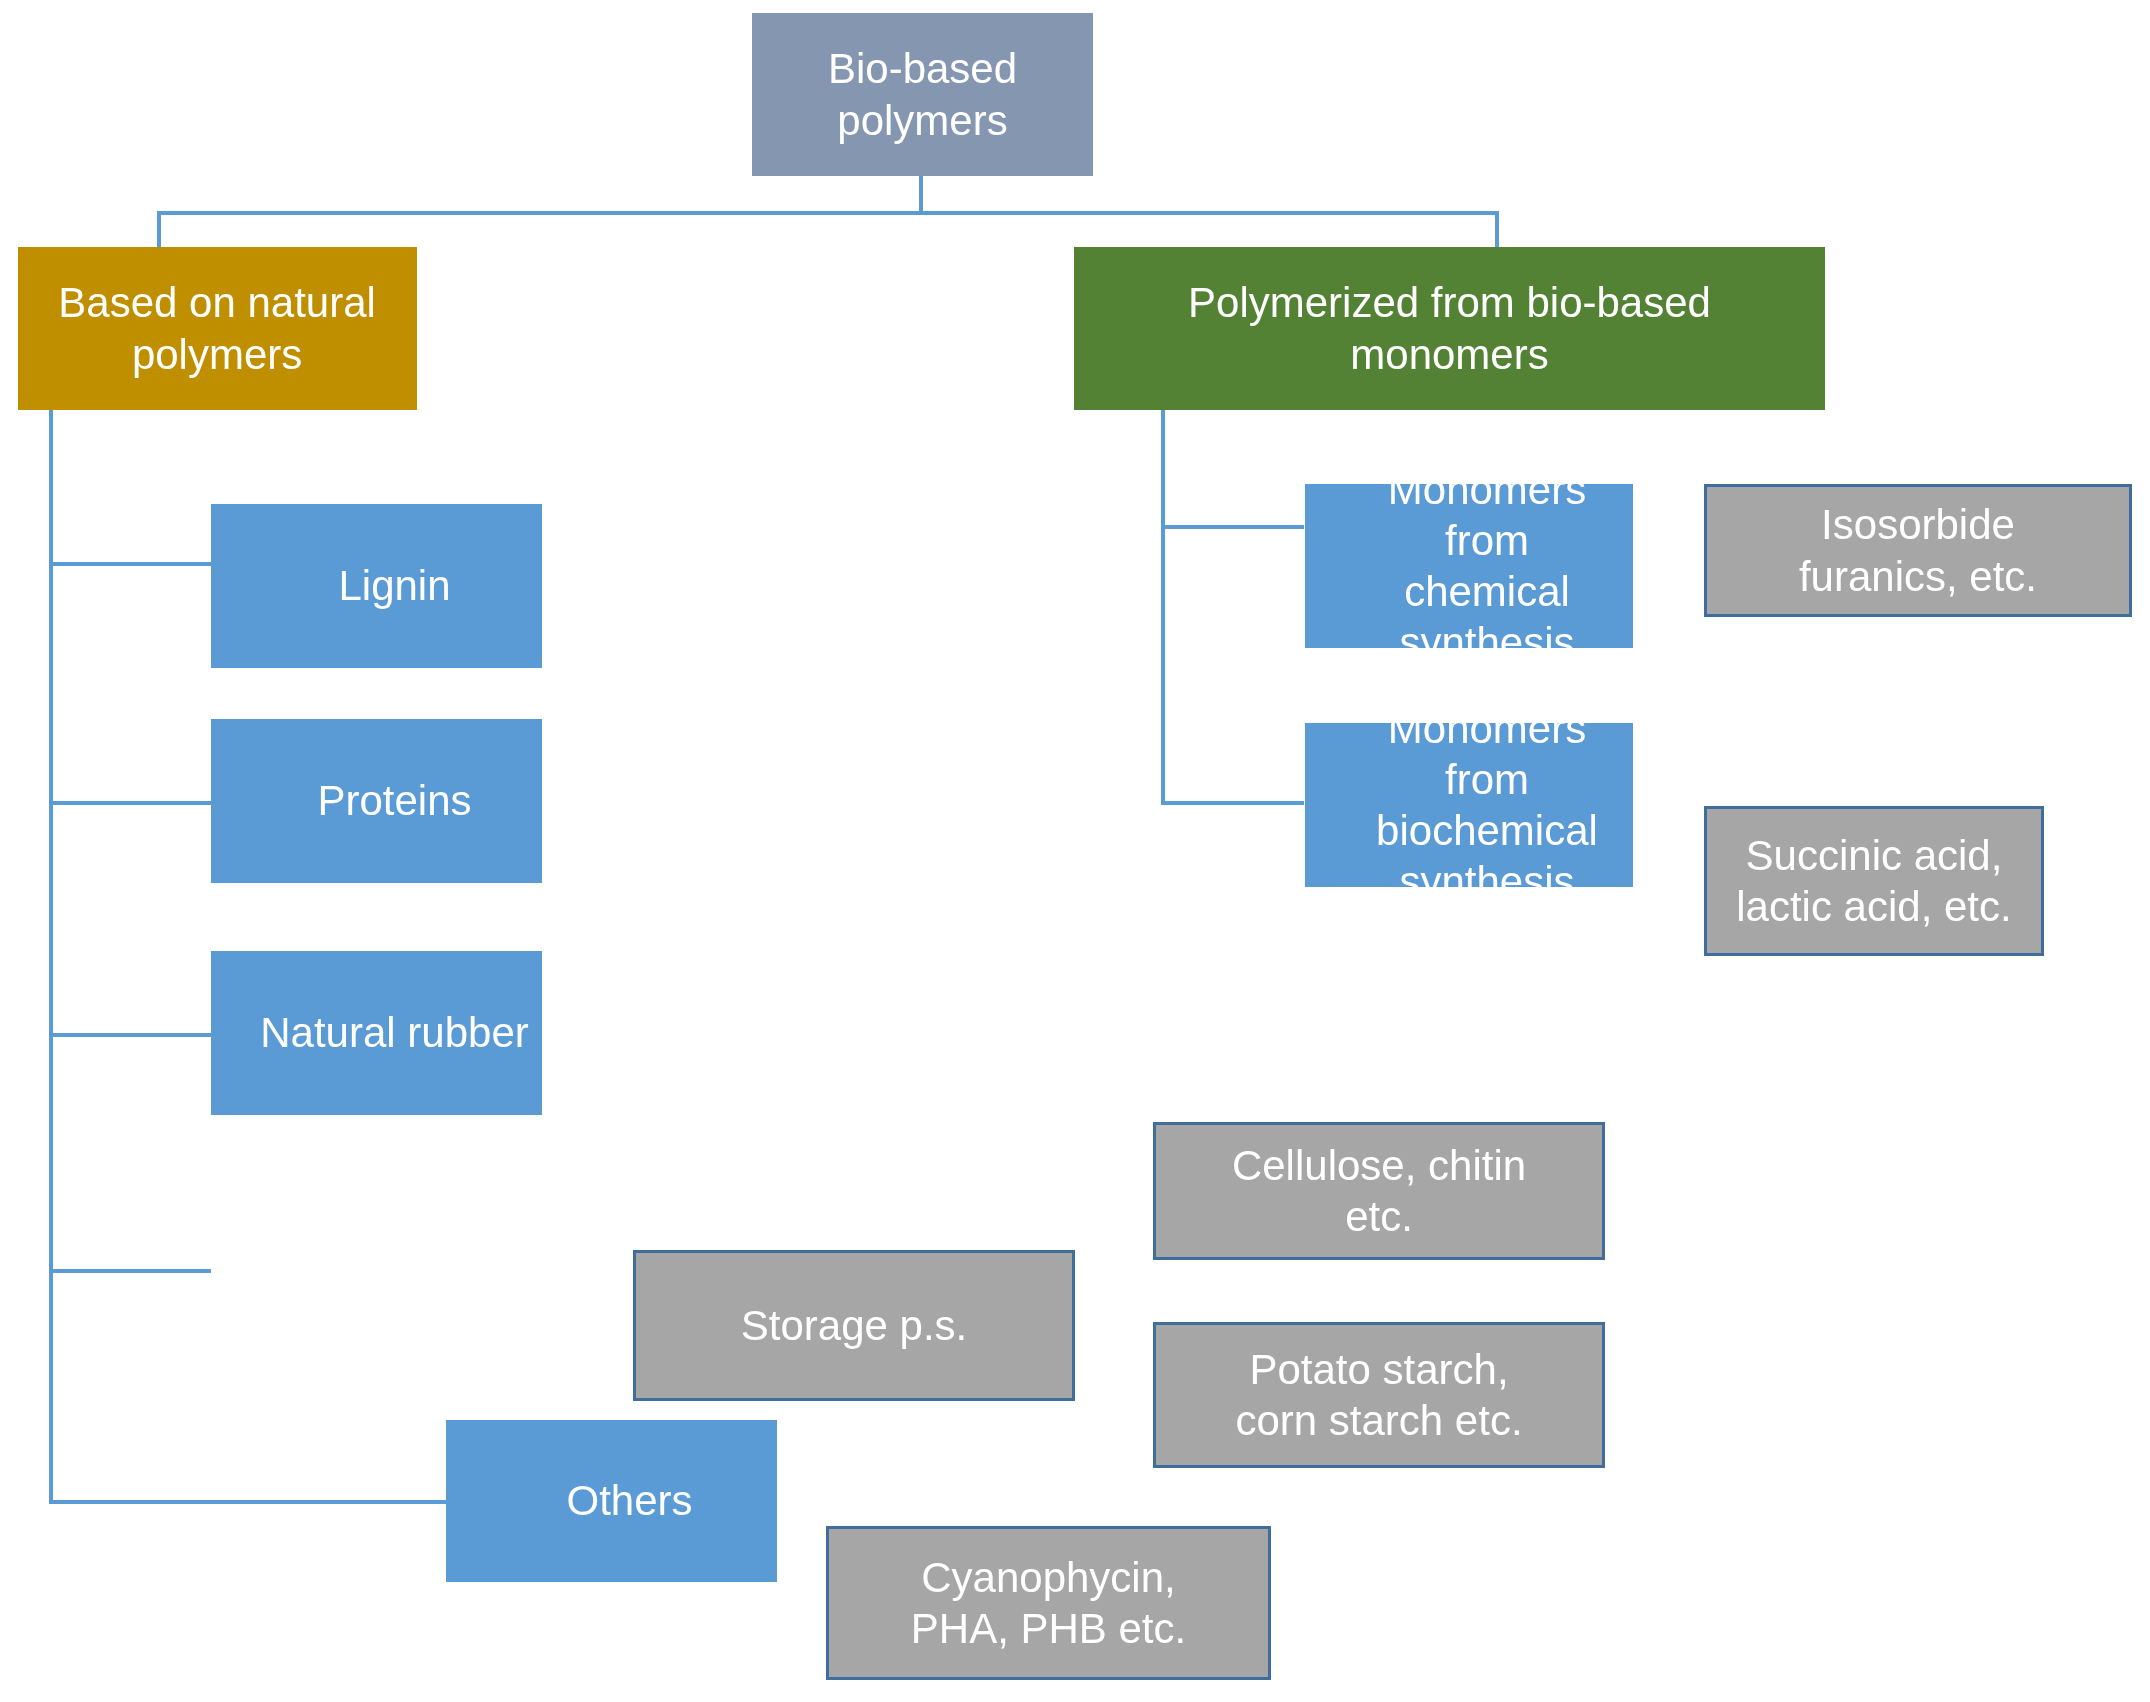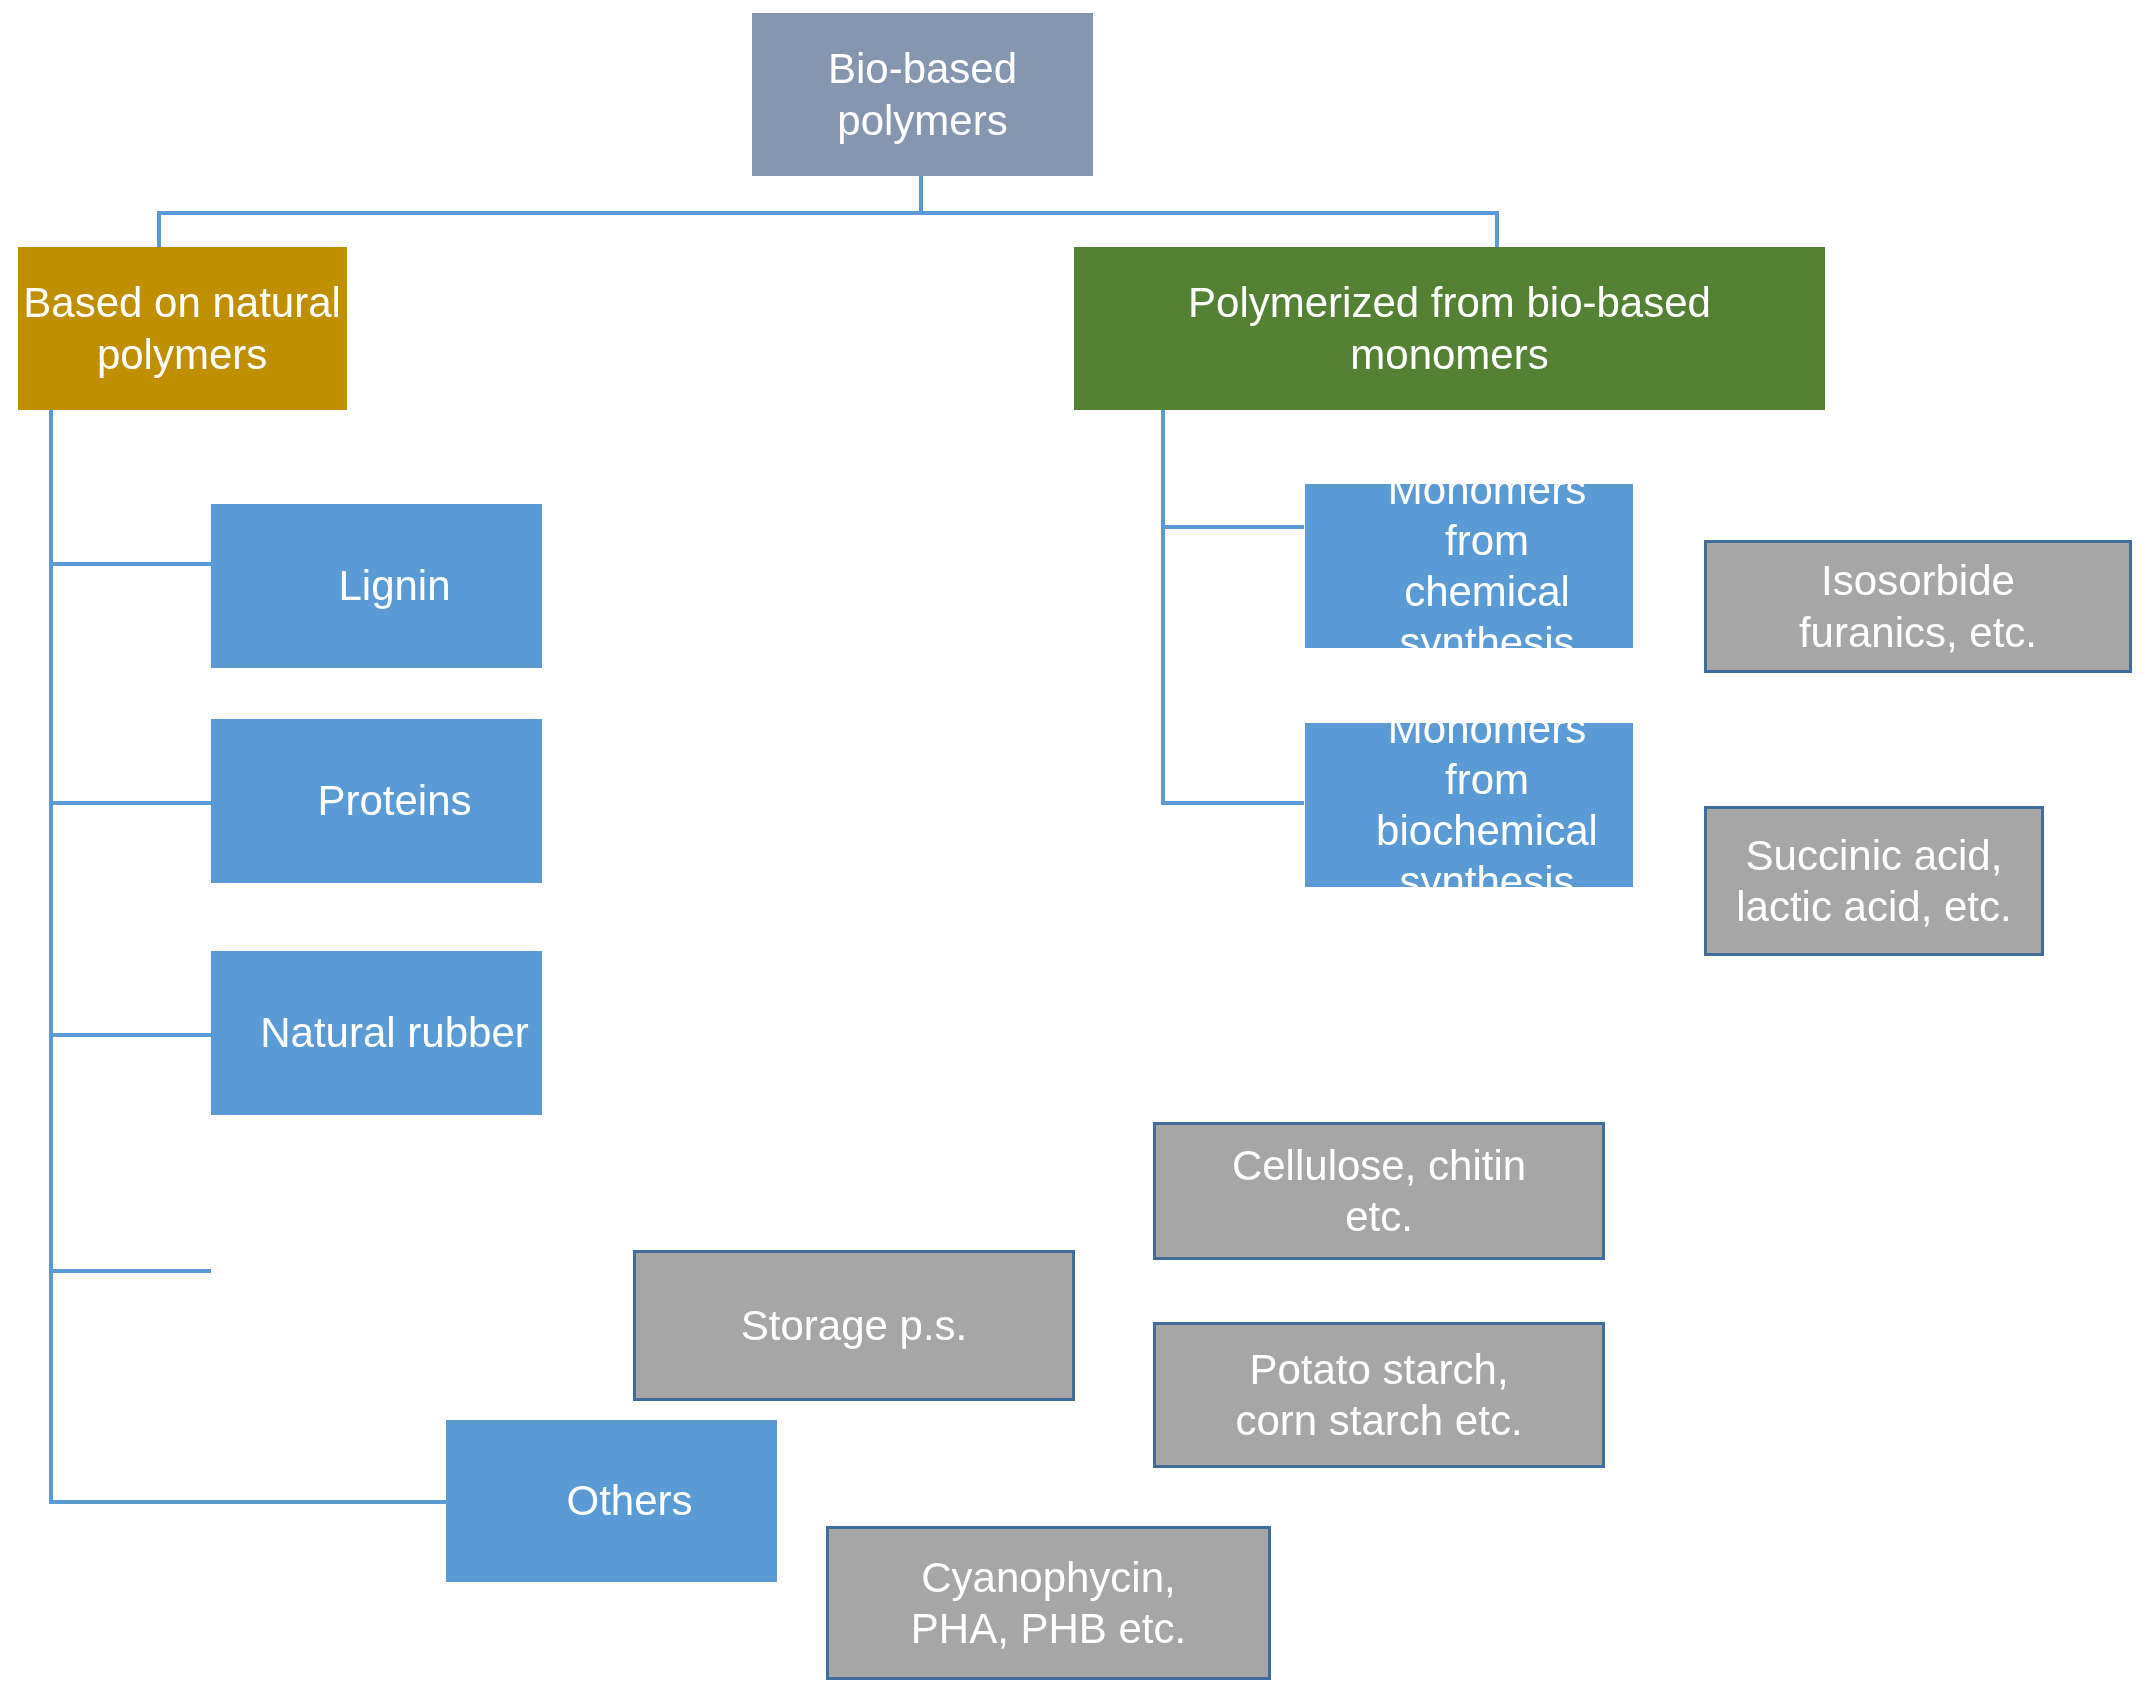--- a/index.html
+++ b/index.html
@@ -91,21 +91,21 @@
 
   <div class="conn v" style="left:1161px; top:410px; height:395px;"></div>
   <div class="conn h" style="left:1161px; top:525px; width:143px;"></div>
   <div class="conn h" style="left:1161px; top:801px; width:143px;"></div>
 
   <div class="node n-root" style="left:752px; top:13px; width:341px; height:163px;">
     <span class="label">Bio-based
 polymers</span>
   </div>
 
-  <div class="node n-gold" style="left:17.6px; top:247px; width:329px; height:163px;">
+  <div class="node n-gold" style="left:17.6px; top:247px; width:399px; height:163px;">
     <span class="label">Based on natural
 polymers</span>
   </div>
 
   <div class="node n-green" style="left:1074px; top:247px; width:751px; height:163px;">
     <span class="label">Polymerized from bio-based
 monomers</span>
   </div>
 
   <div class="node n-blue" style="left:211px; top:504px; width:331px; height:164px;">
@@ -130,21 +130,21 @@
 chemical
 synthesis</span>
   </div>
 
   <div class="node n-blue" style="left:1305px; top:723px; width:328px; height:164px;">
     <span class="label">Monomers from
 biochemical
 synthesis</span>
   </div>
 
-  <div class="node n-gray" style="left:1704px; top:540px; width:428px; height:133px;">
+  <div class="node n-gray" style="left:1704px; top:484px; width:428px; height:133px;">
     <span class="label">Isosorbide
 furanics, etc.</span>
   </div>
 
   <div class="node n-gray" style="left:1704px; top:806px; width:340px; height:150px;">
     <span class="label">Succinic acid,
 lactic acid, etc.</span>
   </div>
 
 

